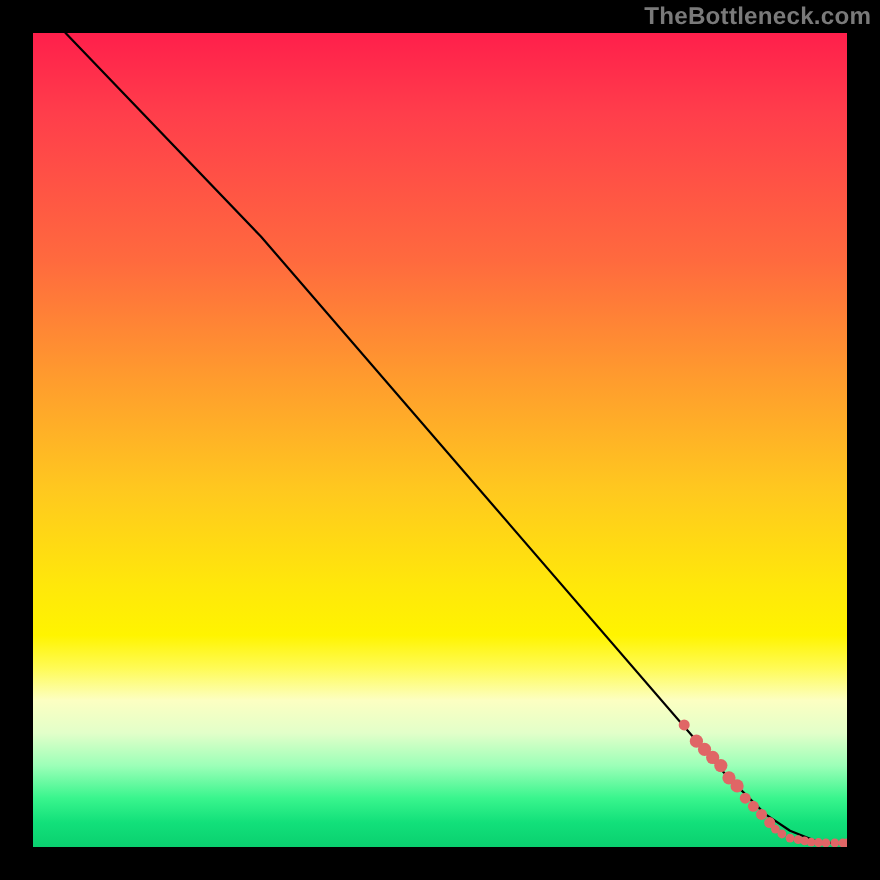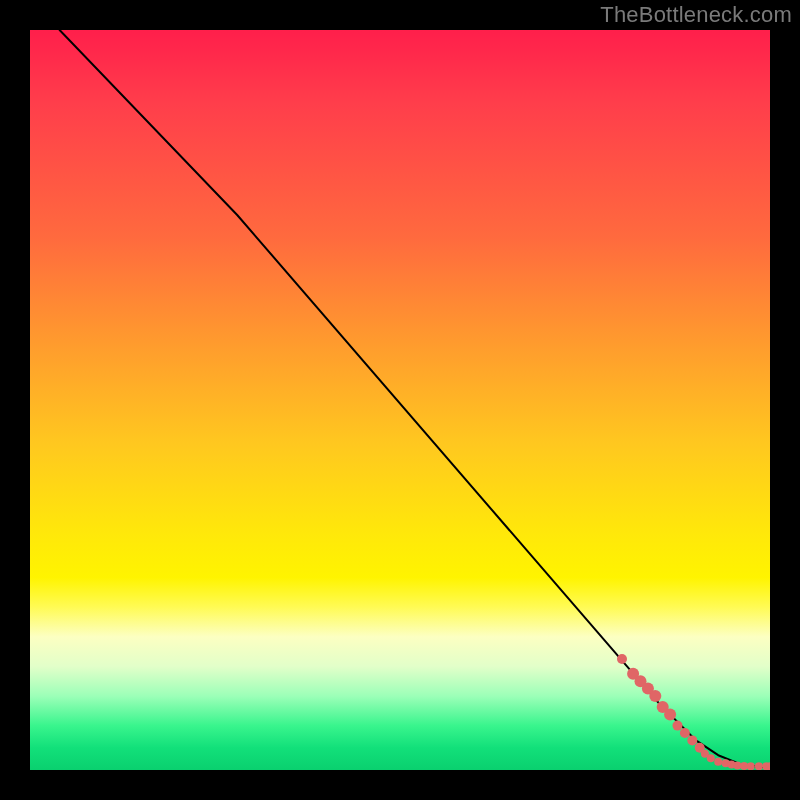--- a/index.html
+++ b/index.html
@@ -16,21 +16,21 @@
     width: 800px;
     height: 800px;
     background: #000;
   }
   .watermark {
     position: absolute;
     top: 2px;
     right: 8px;
     color: #7a7a7a;
     font-size: 22px;
-    font-weight: 400;
+    font-weight: 700;
     letter-spacing: 0.2px;
     z-index: 10;
   }
   .plot-area {
     position: absolute;
     left: 30px;
     top: 30px;
     width: 740px;
     height: 740px;
     overflow: hidden;

